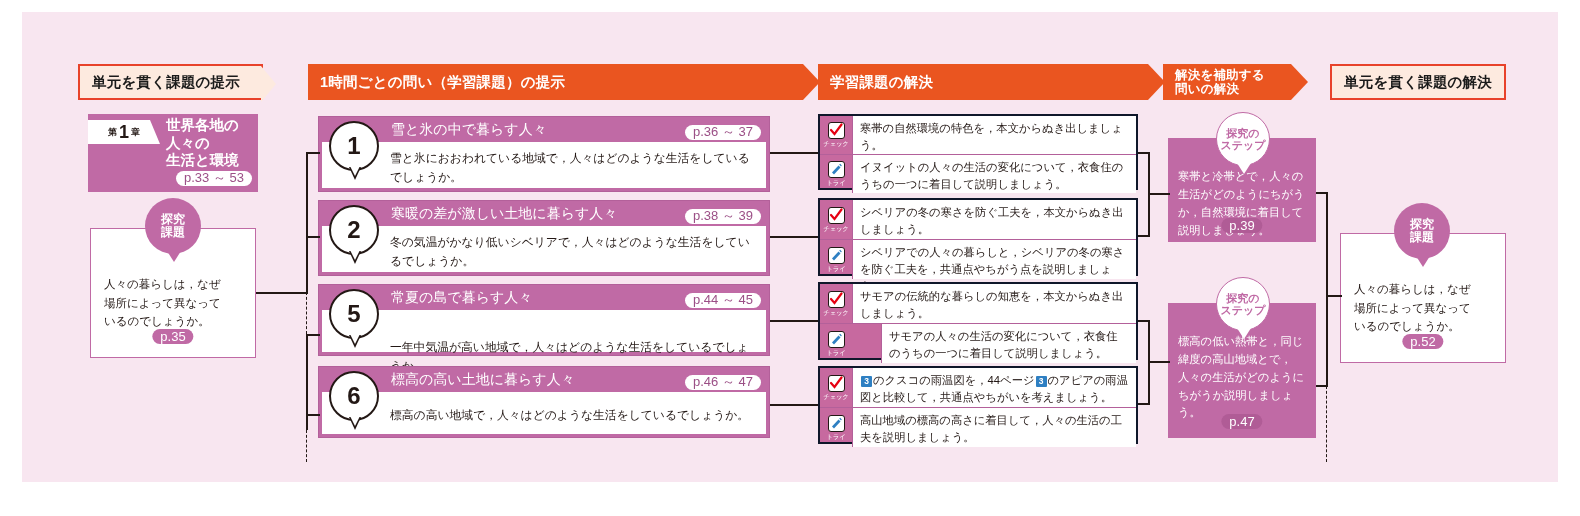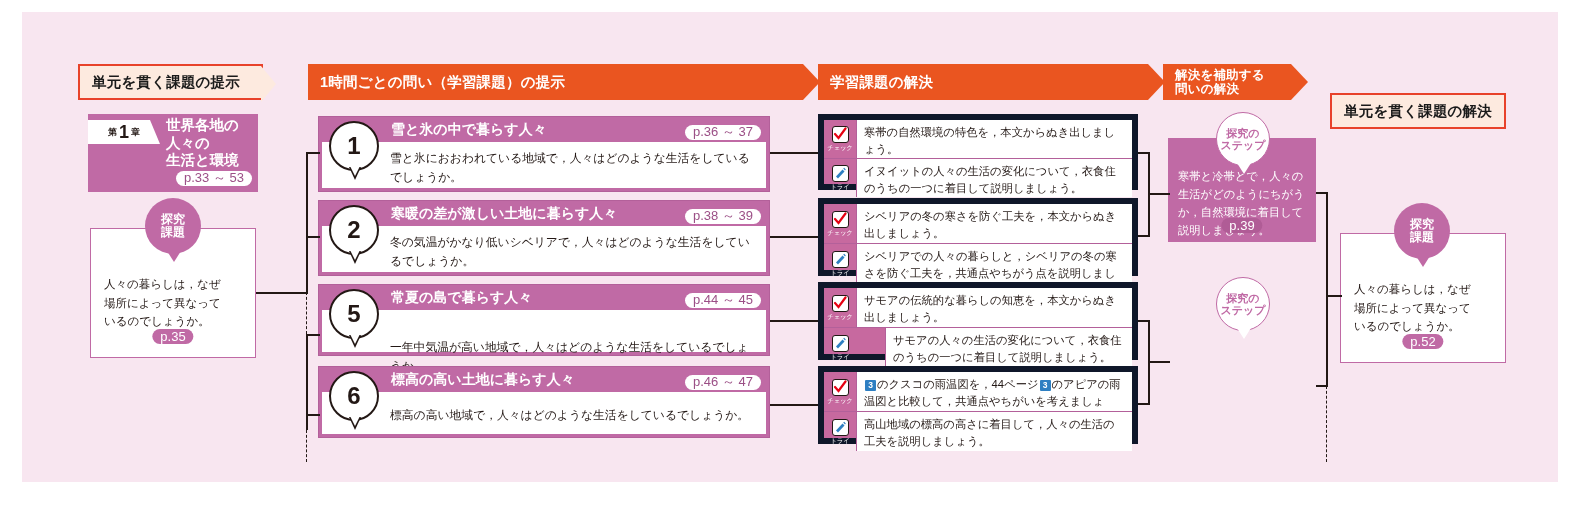--- a/index.html
+++ b/index.html
@@ -119,21 +119,21 @@
 
   
   .lesson{
     position:absolute;left:318px;width:452px;
     background:#c06aa5;border:1.5px solid #b3609a;box-sizing:border-box;
   }
   .lesson-head{
     position:relative;height:25px;display:flex;align-items:center;
   }
   .lesson-title{
-    position:absolute;left:72px;color:#ffffff;font-size:14px;font-weight:bold;
+    position:absolute;left:72px;color:#ffffff;font-size:14px;font-weight:normal;
     white-space:nowrap;
   }
   .lesson-page{position:absolute;right:8px;top:5px;}
   .lesson-body{
     position:absolute;left:3px;right:3px;top:25px;bottom:3px;
     background:#ffffff;
     font-size:11.8px;color:#231815;line-height:1.58;
     padding:7px 10px 6px 68px;box-sizing:border-box;
   }
   .lesson-num{
@@ -154,21 +154,21 @@
     width:0;height:0;
     border-left:5px solid transparent;
     border-right:5px solid transparent;
     border-top:10px solid #ffffff;
     z-index:2;
   }
 
   
   .taskgrp{
     position:absolute;left:818px;width:320px;
-    background:#c7699f;border:6px solid #0f172a;box-sizing:border-box;
+    background:#c7699f;border:2px solid #0f172a;box-sizing:border-box;
   }
   .taskrow{
     display:flex;align-items:stretch;
     border-bottom:1px solid #b3609a;
   }
   .taskrow:last-child{border-bottom:none;}
   .taskicon{
     width:32px;min-width:32px;
     display:flex;flex-direction:column;align-items:center;justify-content:center;
     padding:3px 0 2px;
@@ -228,21 +228,21 @@
 
   <div class="banner arrow" style="left:818px;top:64px;width:330px;">
     <span class="banner-txt">学習課題の解決</span>
   </div>
 
   <div class="banner arrow" style="left:1163px;top:64px;width:128px;">
     <span class="banner-txt" style="font-size:12.5px;">解決を補助する
 問いの解決</span>
   </div>
 
-  <div class="banner outline" style="left:1330px;top:64px;width:176px;margin-top:29px;">
+  <div class="banner outline" style="left:1330px;top:64px;width:176px;">
     <span class="banner-txt">単元を貫く課題の解決</span>
   </div>
 
   <div class="chapter">
     <div class="chap-ribbon">
       <span class="chap-dai">第</span>
       <span class="chap-num">1</span>
       <span class="chap-sho">章</span>
     </div>
     <div class="chap-title" style="white-space:pre-line">世界各地の人々の
@@ -415,20 +415,26 @@
 ステップ</div>
   <div class="stepbox" style="top:138px;height:104px;">
     <div class="step-text" style="top:30px;white-space:pre-wrap;">寒帯と冷帯とで，人々の生活がどのようにちがうか，自然環境に着目して説明しましょう。</div>
     <div class="step-page">
       <span class="pagechip onstep">p.39</span>
     </div>
   </div>
 
   <div class="bubble white" style="left:1216px;top:277px;width:52px;height:52px;font-size:11px;white-space:pre-line;">探究の
 ステップ</div>
+  <div class="stepbox" style="top:303px;height:135px;">
+    <div class="step-text" style="top:30px;white-space:pre-wrap;">標高の低い熱帯と，同じ緯度の高山地域とで，人々の生活がどのようにちがうか説明しましょう。</div>
+    <div class="step-page">
+      <span class="pagechip onstep">p.47</span>
+    </div>
+  </div>
 
   <div class="bubble" style="left:1394px;top:203px;width:56px;height:56px;font-size:12px;white-space:pre-line;">探究
 課題</div>
   <div class="inquiry" style="left:1340px;top:233px;width:166px;height:130px;">
     <div class="inq-text" style="white-space:pre-line">人々の暮らしは，なぜ
 場所によって異なって
 いるのでしょうか。</div>
     <div class="inq-page">
       <span class="pagechip filled">p.52</span>
     </div>

